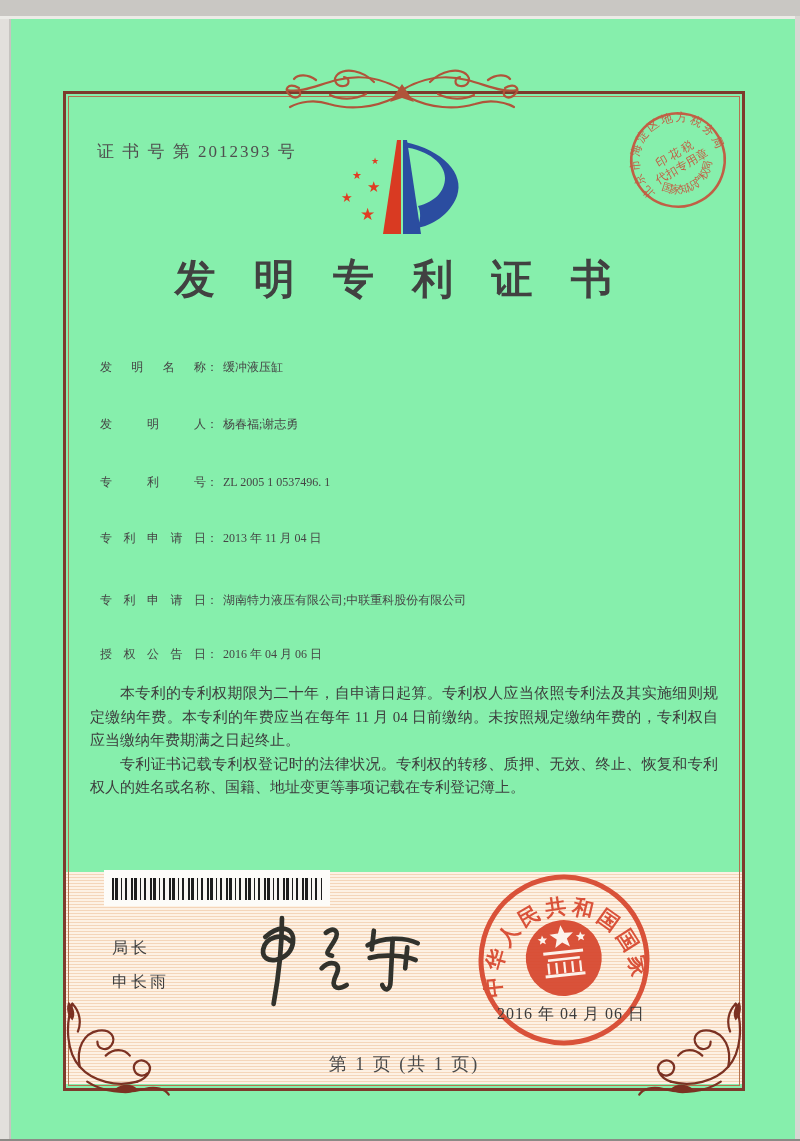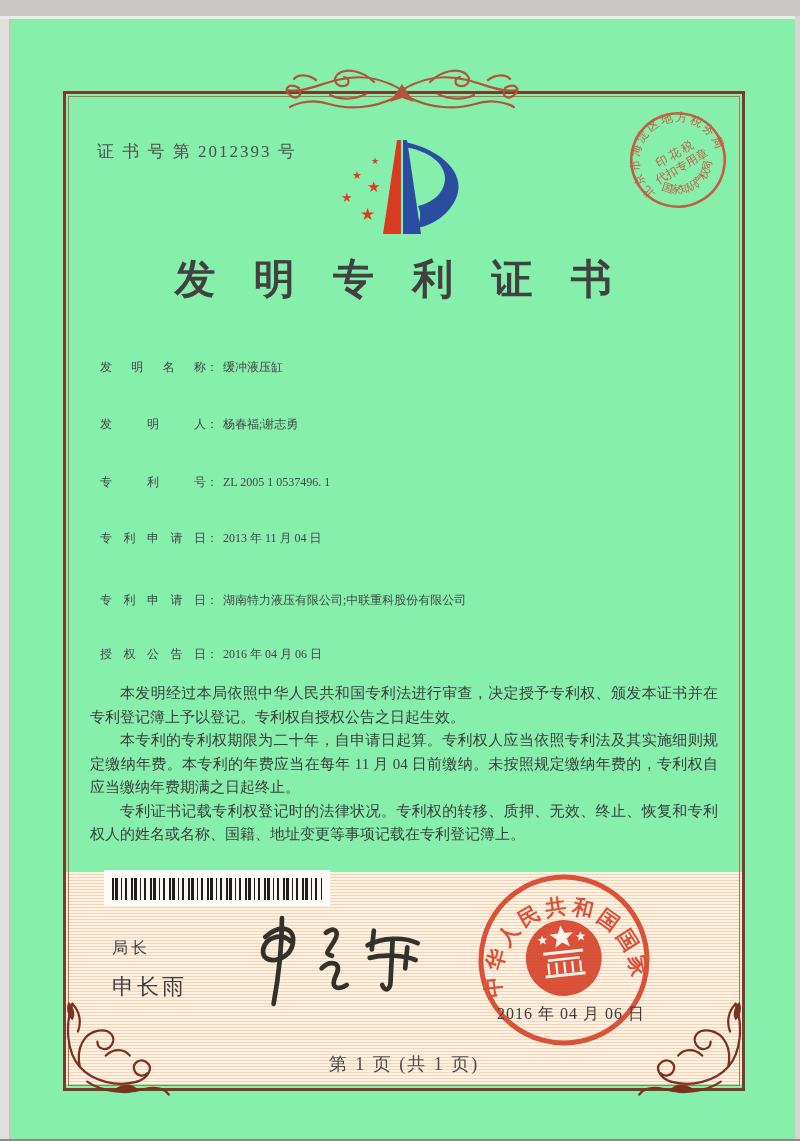--- a/index.html
+++ b/index.html
@@ -19,21 +19,21 @@
   .field-row{position:absolute;left:100px;font-size:12px;color:#454545;white-space:nowrap;}
   .field-row .lbl{display:inline-block;width:106px;text-align:justify;text-align-last:justify;vertical-align:top;}
   .field-row .val{margin-left:5px;}
   #body-text{position:absolute;left:90px;top:666px;width:628px;font-size:15px;line-height:23.5px;
              color:#3d3d3d;text-align:justify;}
   #body-text p{margin:0;text-indent:2em;}
   #barcode-backing{position:absolute;left:104px;top:854px;width:226px;height:36px;background:#fdfcf9;}
   #barcode{position:absolute;left:112px;top:862px;width:210px;height:22px;
     background:repeating-linear-gradient(90deg,#1d1d1d 0 2px,#f8f6f2 2px 3px,#1d1d1d 3px 6px,#f8f6f2 6px 9px,#1d1d1d 9px 10px,#f8f6f2 10px 13px,#1d1d1d 13px 15px,#f8f6f2 15px 19px);}
   #director-label{position:absolute;left:112px;top:922px;font-size:16px;color:#3f3f3f;letter-spacing:3px;text-align:center;}
-  #director-name{position:absolute;left:112px;top:956px;font-size:22px;color:#3f3f3f;letter-spacing:3px;}
+  #director-name{position:absolute;left:112px;top:956px;font-size:16px;color:#3f3f3f;letter-spacing:3px;}
   #footer-page{position:absolute;left:66px;top:1036px;width:676px;text-align:center;
                font-size:18px;color:#4a4a4a;letter-spacing:2px;}
   #date-line{position:absolute;left:497px;top:988px;font-size:16px;color:#3c3c3c;letter-spacing:1px;z-index:8;white-space:nowrap;}
   .star{position:absolute;color:#e03c22;line-height:1;}
   #logo-box{position:absolute;left:333px;top:114px;width:150px;height:122px;}
   #tax-stamp{position:absolute;left:612px;top:78px;width:132px;height:132px;transform:rotate(-30deg);opacity:.9;}
   #office-seal{position:absolute;left:463px;top:843px;width:202px;height:202px;transform:rotate(-6deg);opacity:.92;z-index:6;}
   #signature{position:absolute;left:235px;top:898px;width:190px;height:94px;z-index:5;}
   #top-ornament{position:absolute;left:278px;top:44px;width:248px;height:62px;}
   .corner-flourish{position:absolute;width:118px;height:102px;z-index:4;}
@@ -113,21 +113,20 @@
     <span class="lbl">专利申请日</span><span>：</span><span class="val">2013 年 11 月 04 日</span>
   </div>
   <div class="field-row" style="top:576px;">
     <span class="lbl">专利申请日</span><span>：</span><span class="val">湖南特力液压有限公司;中联重科股份有限公司</span>
   </div>
   <div class="field-row" style="top:630px;">
     <span class="lbl">授权公告日</span><span>：</span><span class="val">2016 年 04 月 06 日</span>
   </div>
 
   <div id="body-text">
-    <p>本发明经过本局依照中华人民共和国专利法进行审查，决定授予专利权、颁发本证书并在专利登记簿上予以登记。专利权自授权公告之日起生效。</p>
     <p>本专利的专利权期限为二十年，自申请日起算。专利权人应当依照专利法及其实施细则规定缴纳年费。本专利的年费应当在每年 11 月 04 日前缴纳。未按照规定缴纳年费的，专利权自应当缴纳年费期满之日起终止。</p>
     <p>专利证书记载专利权登记时的法律状况。专利权的转移、质押、无效、终止、恢复和专利权人的姓名或名称、国籍、地址变更等事项记载在专利登记簿上。</p>
   </div>
 
   <div id="barcode-backing"></div>
   <div id="barcode"></div>
 
   <svg class="corner-flourish" style="left:56px;top:984px;" viewBox="0 0 120 110">
     <g fill="none" stroke="#7b3122" stroke-width="2.4" stroke-linecap="round">
       <path d="M14,4 C6,28 8,56 22,72 C36,88 62,94 84,88"></path>

